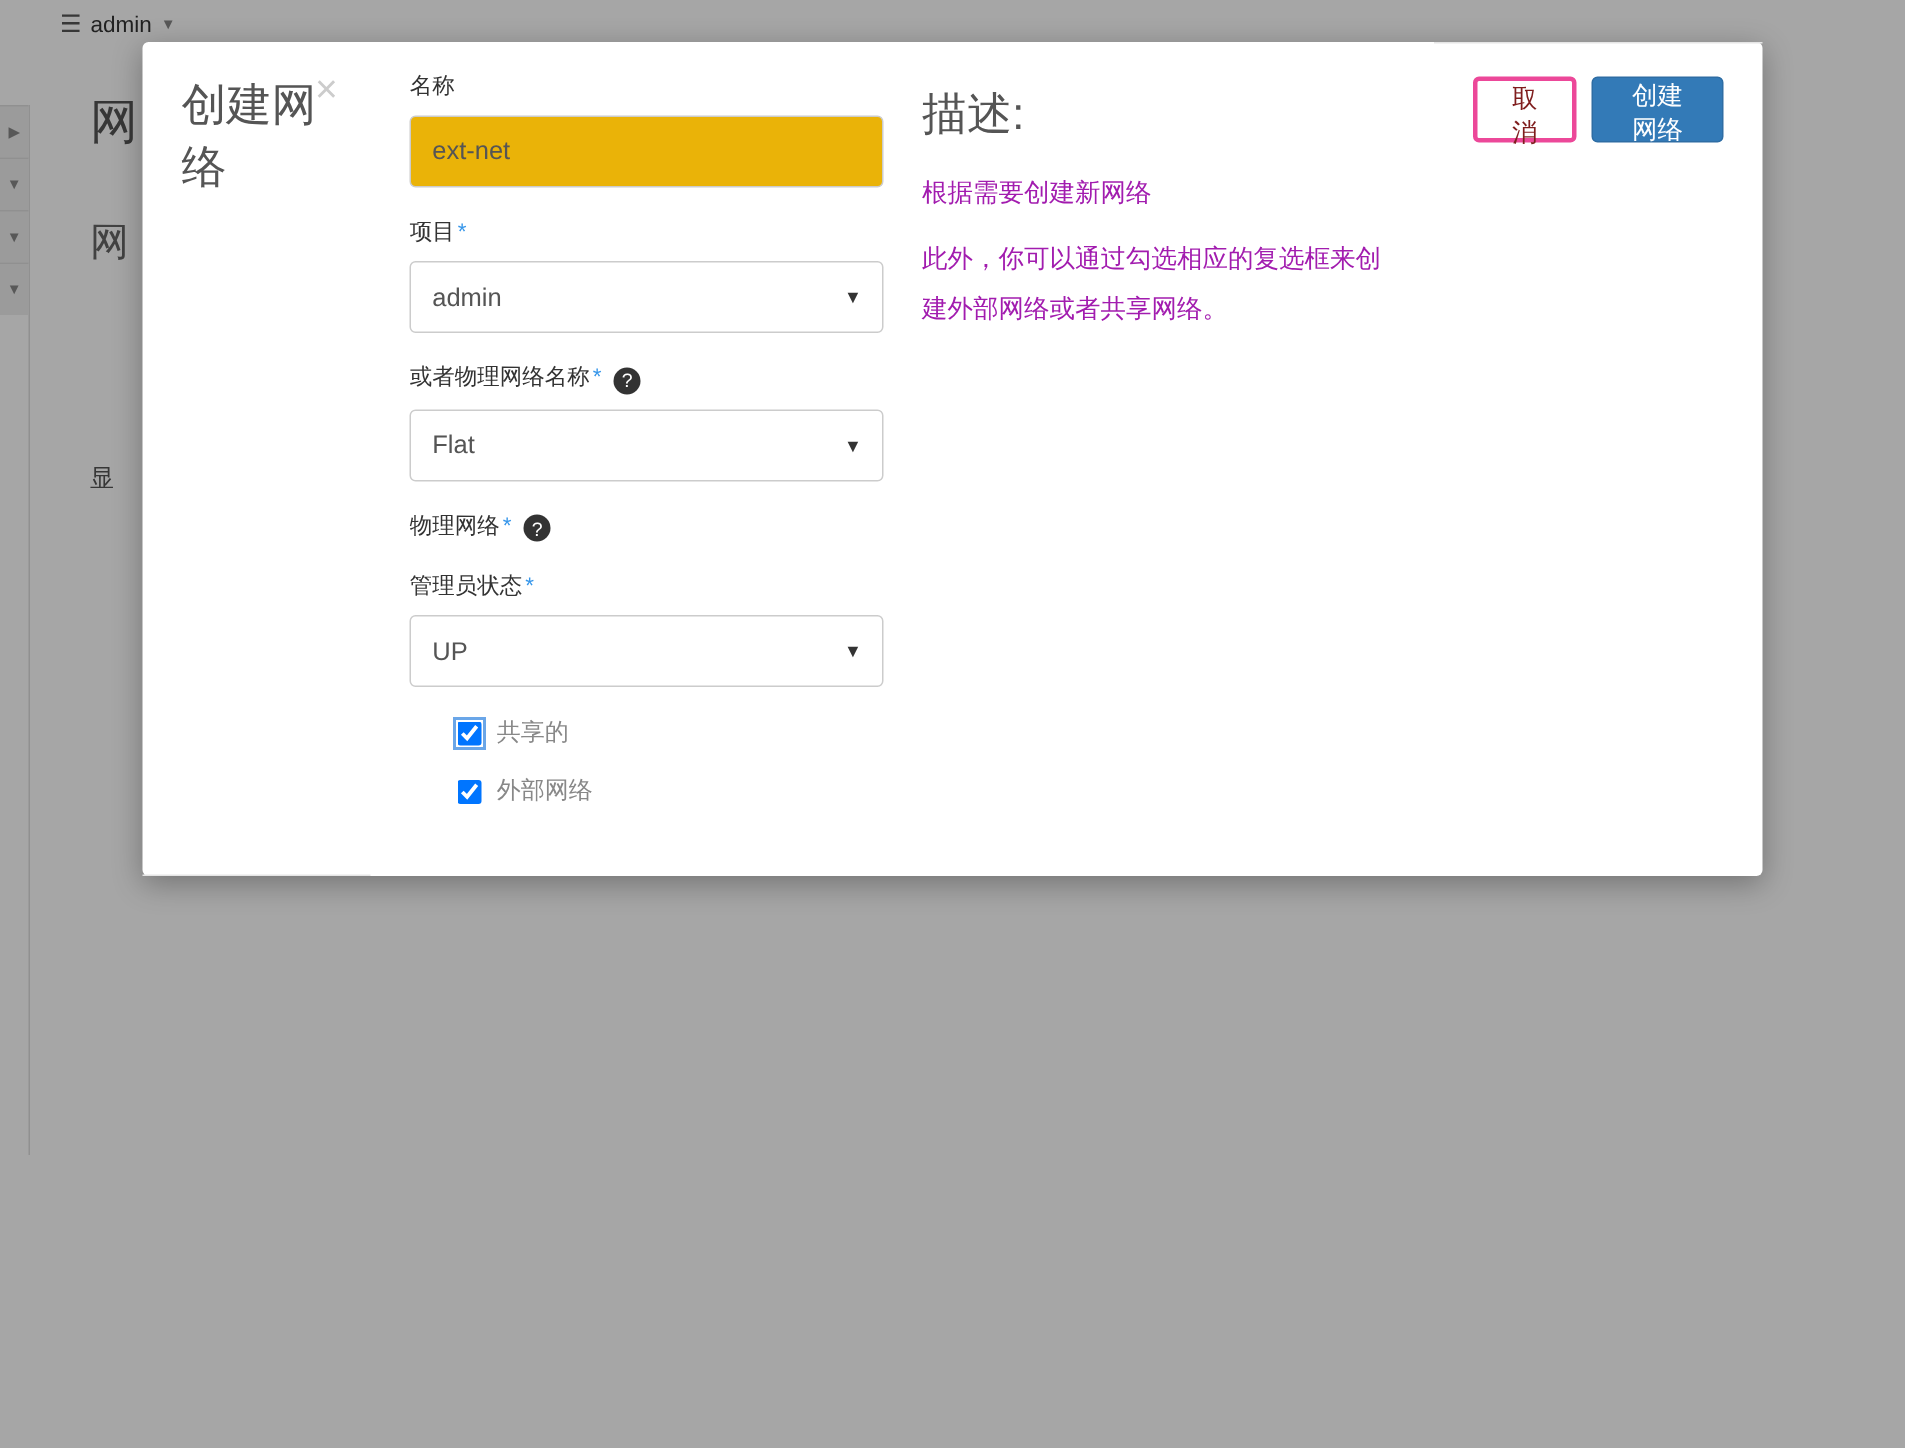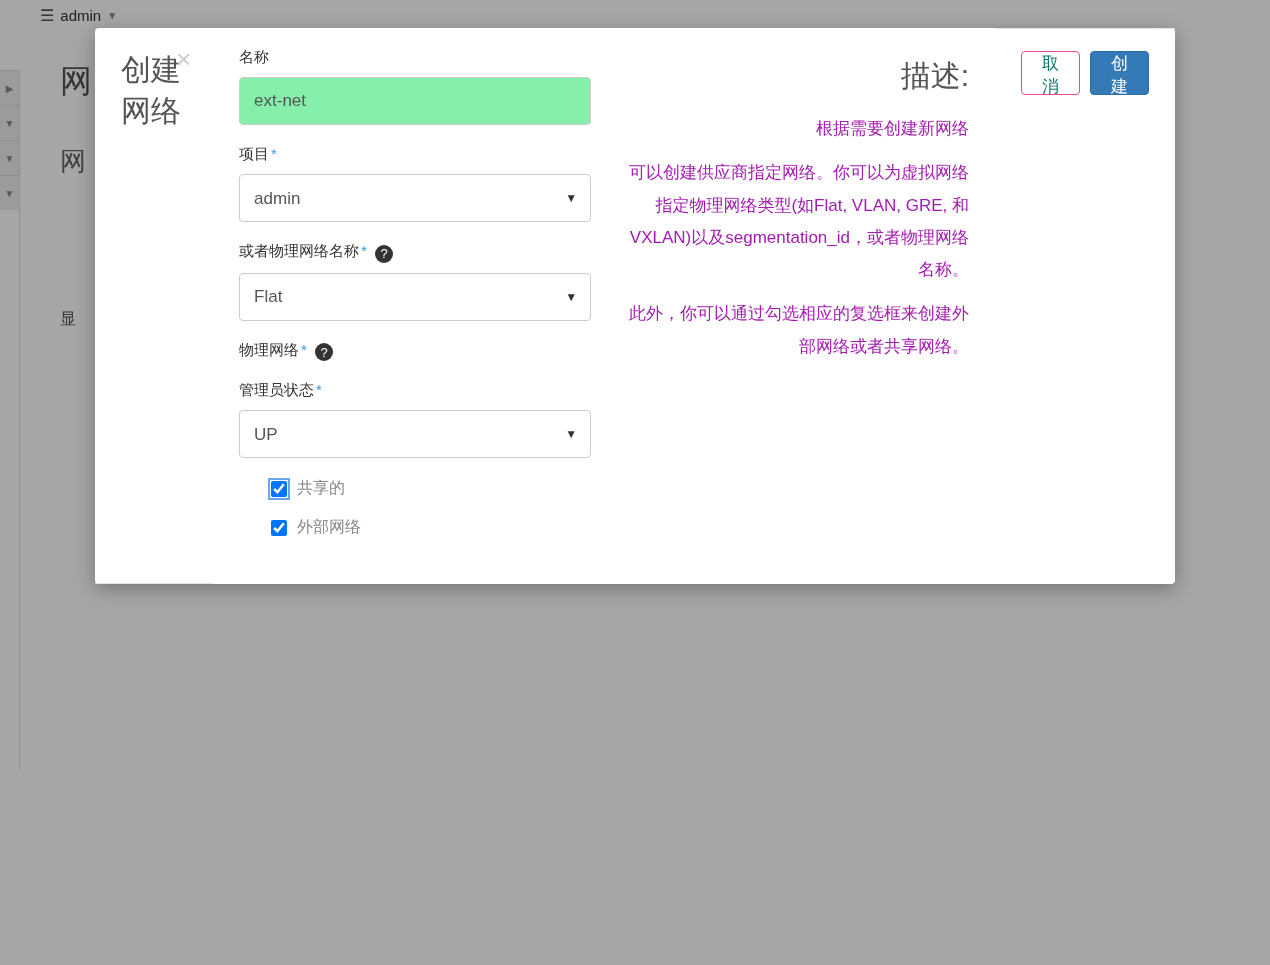--- a/index.html
+++ b/index.html
@@ -81,21 +81,21 @@
       color: #ccc;
       cursor: pointer;
       line-height: 1;
     }
     .modal-body {
       display: flex;
       padding: 20px 26px 28px;
       gap: 26px;
     }
     .col-left { flex: 1 1 49%; }
-    .col-right { flex: 1 1 49%; padding-top: 8px; text-align: right; }
+    .col-right { flex: 1 1 49%; padding-top: 8px; }
     .form-group { margin-bottom: 20px; }
     .form-label {
       display: block;
       font-size: 15px;
       font-weight: 400;
       color: #333;
       margin-bottom: 10px;
     }
     .req { color: #3696ea; margin-left: 2px; }
     .help-q {
@@ -110,21 +110,21 @@
       vertical-align: -2px;
     }
     .form-control {
       width: 100%;
       height: 48px;
       padding: 16px 14px;
       font-size: 17px;
       color: #555;
       border: 1px solid #ccc;
       border-radius: 4px;
-      background: #86efac;
+      background: #eab308;
     }
     .form-select {
       width: 100%;
       height: 48px;
       padding: 8px 14px;
       font-size: 17px;
       color: #555;
       border: 1px solid #ccc;
       border-radius: 4px;
       background: #fff;
@@ -180,22 +180,22 @@
     }
     .btn {
       height: 44px;
       padding: 0 20px;
       font-size: 17px;
       border-radius: 4px;
       cursor: pointer;
     }
     .btn-default {
       background: #fff;
-      border: 1px solid #ec4899;
-      color: #0f766e;
+      border: 3px solid #ec4899;
+      color: #7f1d1d;
     }
     .btn-primary {
       background: #337ab7;
       border: 1px solid #2e6da4;
       color: #fff;
     }
   </style>
 </head>
 <body>
 
@@ -283,21 +283,20 @@
 
         <div class="checkbox-row">
           <input type="checkbox" checked="" style="">
           <label>外部网络</label>
         </div>
 
       </div>
       <div class="col-right">
         <h3 class="desc-title">描述:</h3>
         <p class="desc-p">根据需要创建新网络</p>
-        <p class="desc-p">可以创建供应商指定网络。你可以为虚拟网络指定物理网络类型(如Flat, VLAN, GRE, 和 VXLAN)以及segmentation_id，或者物理网络名称。</p>
         <p class="desc-p">此外，你可以通过勾选相应的复选框来创建外部网络或者共享网络。</p>
       </div>
     </div>
     <div class="modal-footer">
       <button class="btn btn-default">取消</button>
       <button class="btn btn-primary">创建网络</button>
     </div>
   </div>
 </div>
 

